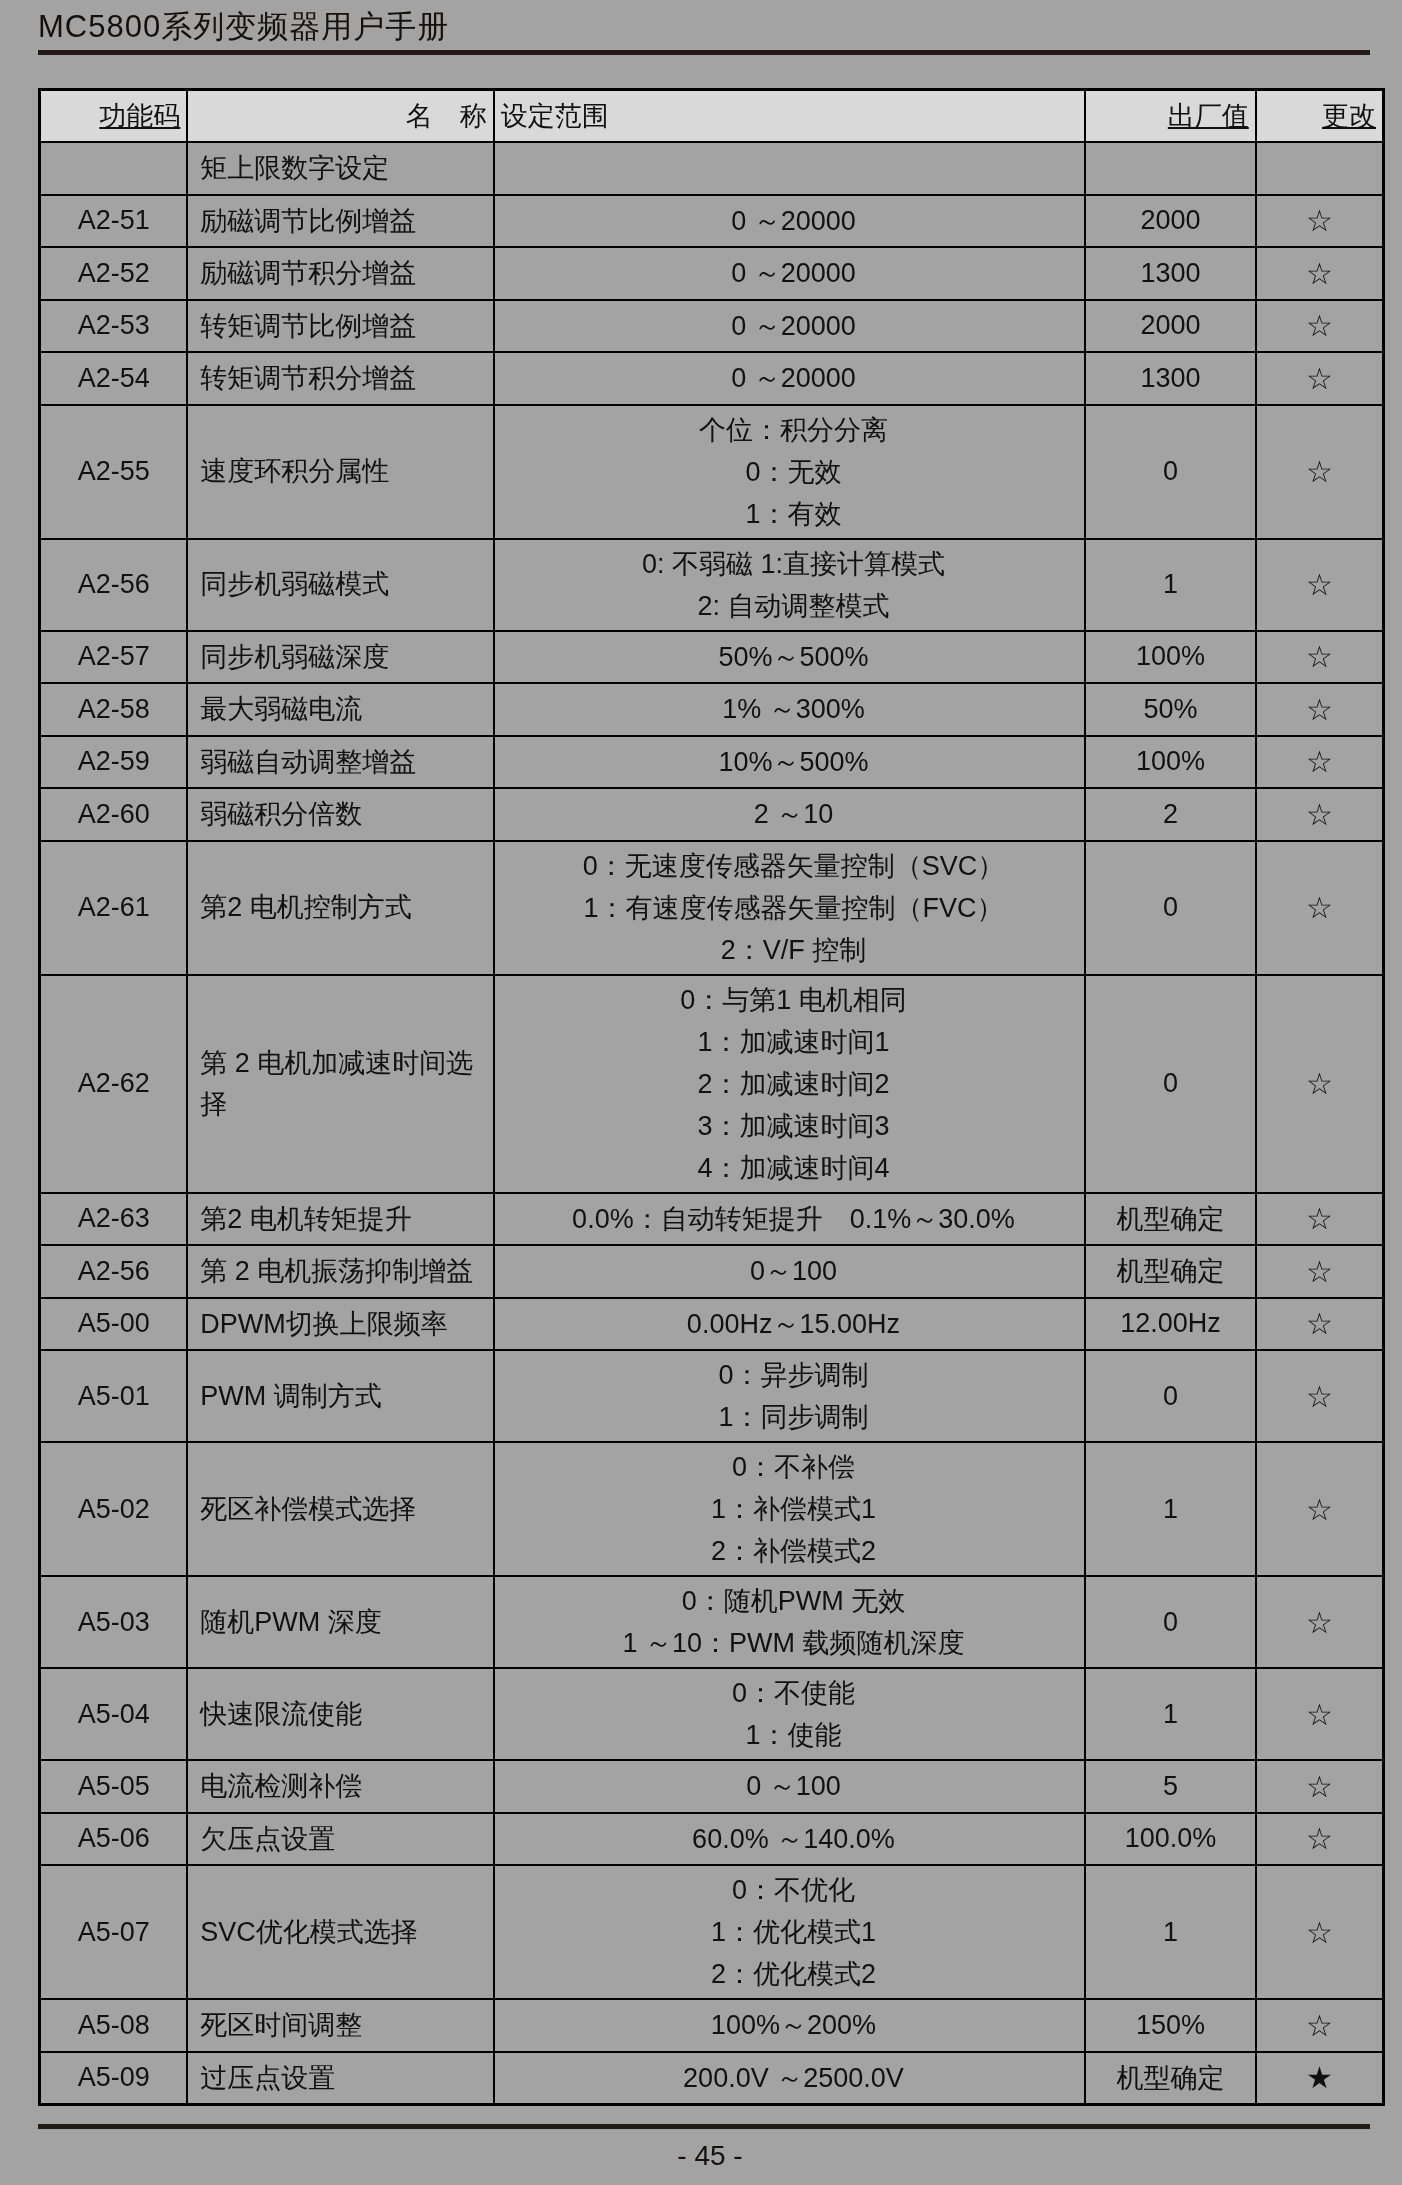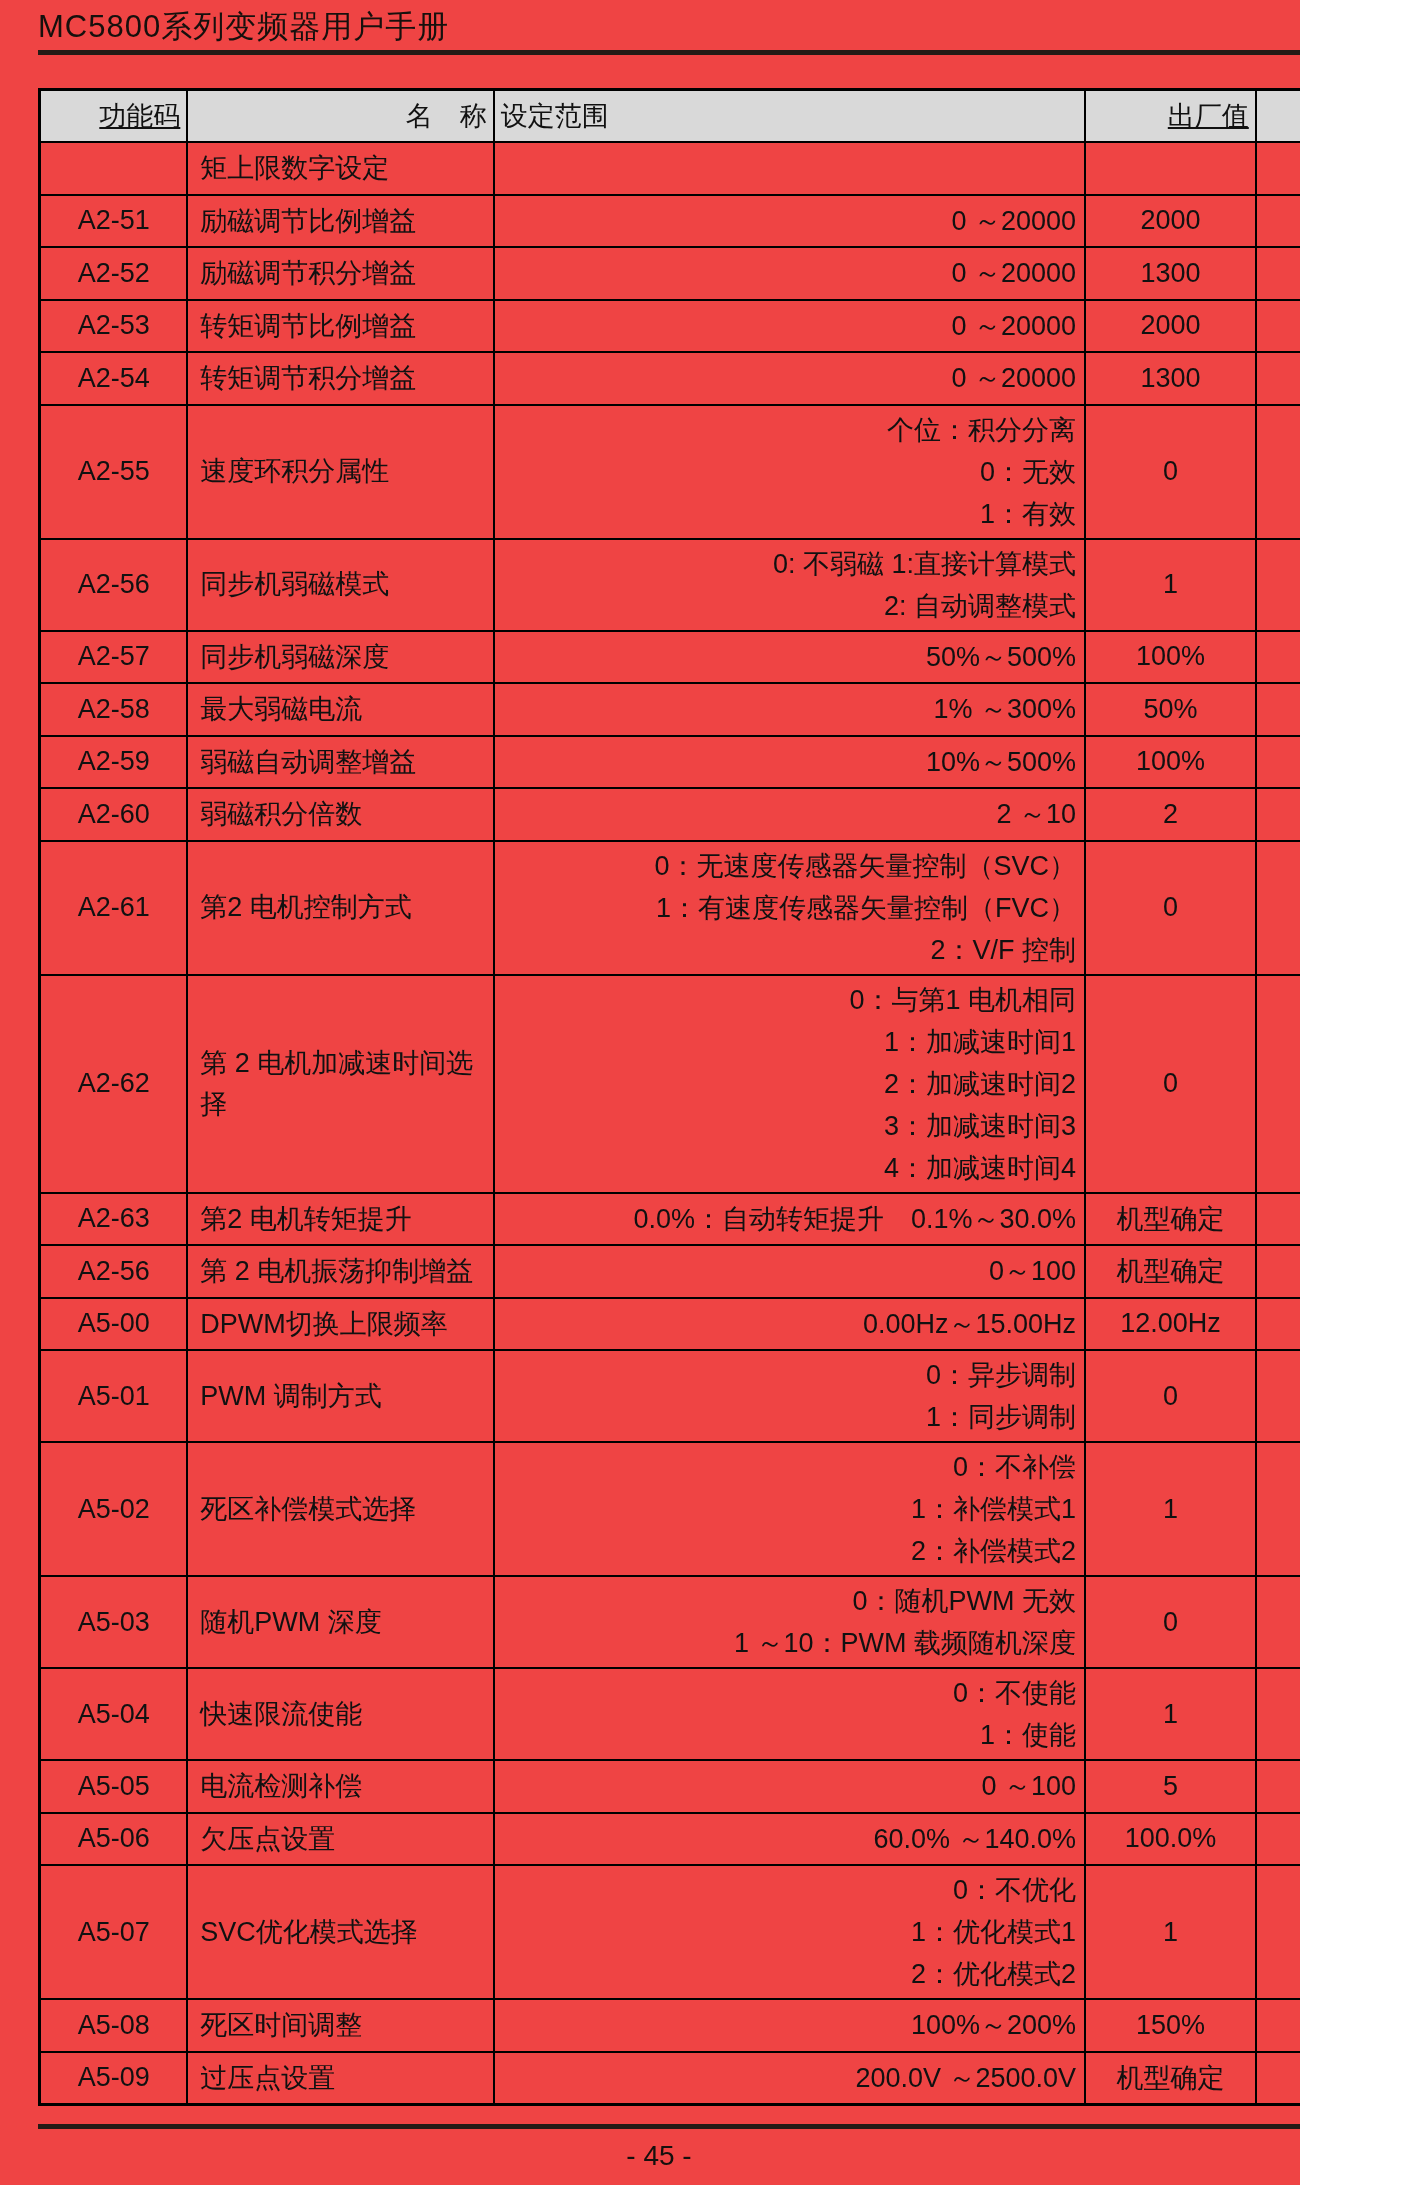--- a/index.html
+++ b/index.html
@@ -1,20 +1,20 @@
 <!DOCTYPE html>
 <html><head>
 <meta charset="utf-8">
 <style>
   html,body { margin:0; padding:0; background:#ffffff; }
   body { font-family:"Liberation Sans","DejaVu Sans",sans-serif; color:#111111; }
   .page {
     position:relative;
-    width:1300px; height:2185px;
-    background:#ef4444;
+    width:1402px; height:2185px;
+    background:#a3a3a3;
     overflow:hidden;
   }
   .doc-header {
     position:absolute; left:38px; top:6px;
     font-size:31px; letter-spacing:1px;
     color:#16100d;
   }
   .rule { position:absolute; left:38px; width:1332px; height:5px; background:#241b16; }
   .rule-top { top:50px; }
   .rule-bottom { top:2124px; }
@@ -39,21 +39,21 @@
     background:#d9d9d9;
     font-weight:normal;
     height:46px;
     padding:2px 6px;
   }
   th.h-code, th.h-default, th.h-change { text-align:right;text-decoration:underline; }
   th.h-name { text-align:right; }
   th.h-range { text-align:left; padding-left:16px; }
   td.code-cell { text-align:center; padding:4px 4px; }
   td.name-cell { text-align:left; padding:5px 8px 5px 12px; line-height:1.5; }
-  td.range-cell { text-align:right; padding:3px 8px 3px 16px;border-radius:7px; }
+  td.range-cell { text-align:center; padding:3px 8px 3px 16px;border-radius:7px; }
   .range-line { line-height:42px; white-space:nowrap; }
   td.default-cell { text-align:center; padding:4px 4px; }
   td.change-cell { text-align:center; font-size:30px; padding:2px; }
   td.section-cell {
     background:#d9d9d9;
     text-align:center;
     height:44px;
     font-size:28px;
   }
 </style>

